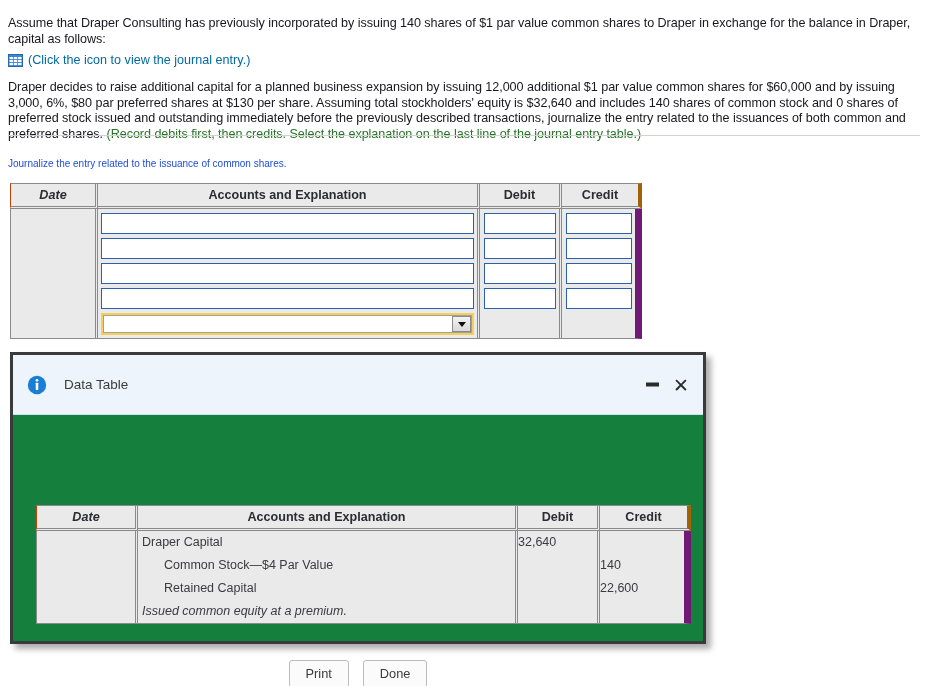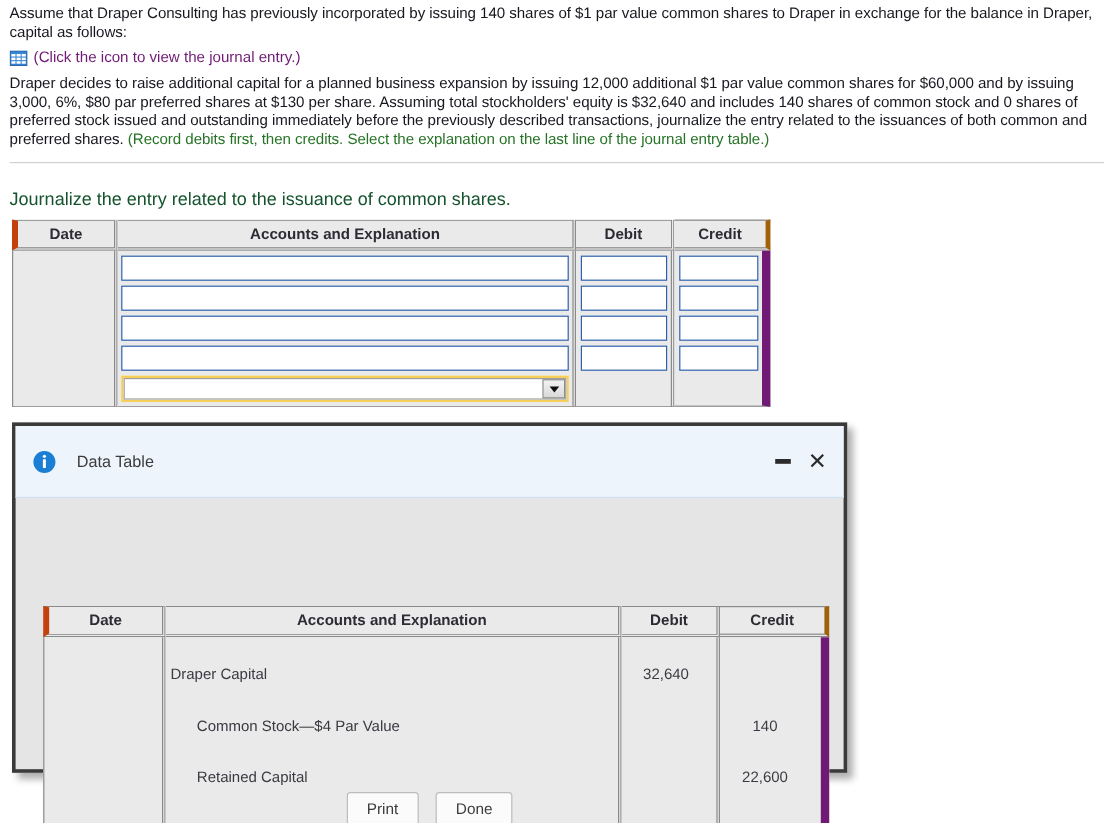--- a/index.html
+++ b/index.html
@@ -21,59 +21,59 @@
   .problem {
     position: absolute;
     left: 8px;
     top: 4px;
     width: 904px;
   }
   .para {
     line-height: 15.6px;
     font-size: 12.6px;
     color: #17171f;
-    margin: 0 0 6px 0;
+    margin: 12px 0 6px 0;
     letter-spacing: -0.05px;
   }
   .para.last { margin-bottom: 0; }
   .green { color: #267326; }
 
   .iconline {
     display: flex;
     align-items: center;
     gap: 5px;
     margin: 0 0 6px 0;
   }
   .grid-icon {
     width: 15px;
     height: 13px;
     display: block;
     flex: 0 0 auto;
   }
   .iconline .link-text {
-    color: #701a75;
+    color: #0369a1;
     font-size: 12.6px;
     line-height: 15px;
   }
 
   .hrule {
     position: absolute;
     left: 8px;
     top: 135px;
     width: 912px;
     height: 1px;
     background: #d2d2d2;
   }
 
   .prompt {
     position: absolute;
     left: 8px;
     top: 158px;
-    font-size: 15px;
-    color: #14532d;
+    font-size: 10px;
+    color: #1d4ed8;
   }
 
   
   .jtable {
     border-collapse: separate;
     border-spacing: 0;
     background: #eaeaea;
     table-layout: fixed;
     font-size: 12.5px;
     color: #2c2c34;
@@ -82,21 +82,21 @@
     font-weight: bold;
     text-align: center;
     font-size: 12.6px;
     color: #2c2c34;
     background: #eaeaea;
     padding: 4px 0 4px 0;
     border-top: 1px solid #8a8a8a;
     border-bottom: 3px double #8a8a8a;
     border-right: 3px double #8a8a8a;
   }
-  .jtable th.firstcol { border-left: 5px solid #c2410c; }
+  .jtable th.firstcol { border-left: 1px solid #c2410c; font-style: italic; }
   .jtable th.lastcol  { border-right: 4px solid #a16207; }
   .jtable td {
     background: #eaeaea;
     border-right: 3px double #8a8a8a;
     padding: 0;
     vertical-align: top;
   }
   .jtable td.firstcol { border-left: 1px solid #8a8a8a; }
   .jtable td.lastcol  { border-right: 7px solid #701a75; }
   .jtable tr.bottomrow td { border-bottom: 1px solid #8a8a8a; }
@@ -159,21 +159,21 @@
 
   .spacer-cell { height: 24px; }
 
   
   #data-table-dialog {
     position: absolute;
     left: 10px;
     top: 352px;
     width: 696px;
     height: 292px;
-    background: #e5e5e5;
+    background: #15803d;
     border: 3px solid #3a3a3a;
     box-shadow: 5px 5px 6px rgba(0,0,0,0.32);
     box-sizing: border-box;
   }
   .dlg-header {
     height: 60px;
     background: #eef4fc;
     border-bottom: 1px solid #cfe0f2;
     display: flex;
     align-items: center;
@@ -219,30 +219,28 @@
     left: 23px;
     top: 90px;
     width: 655px;
   }
   #dialog-table { width: 655px; }
   #dialog-table td { font-size: 12.5px; color: #3a3a42; }
   #dialog-table .acct {
     padding: 3px 0 3px 4px;
     line-height: 17px;
     white-space: nowrap;
-    margin-top: 20px;
   }
   #dialog-table .acct.indent { padding-left: 26px; }
   #dialog-table .acct.expl { font-style: italic; }
   #dialog-table .amt {
-    text-align: center;
+    text-align: left;
     padding: 3px 5px 3px 0;
     line-height: 17px;
     white-space: nowrap;
-    margin-top: 20px;
   }
   #dialog-table .amt.credit { padding-right: 9px; }
   #dialog-table td.rowcell { vertical-align: top; }
 
   .dlg-footer {
     position: absolute;
     left: 0;
     right: 0;
     top: 245px;
     display: flex;

